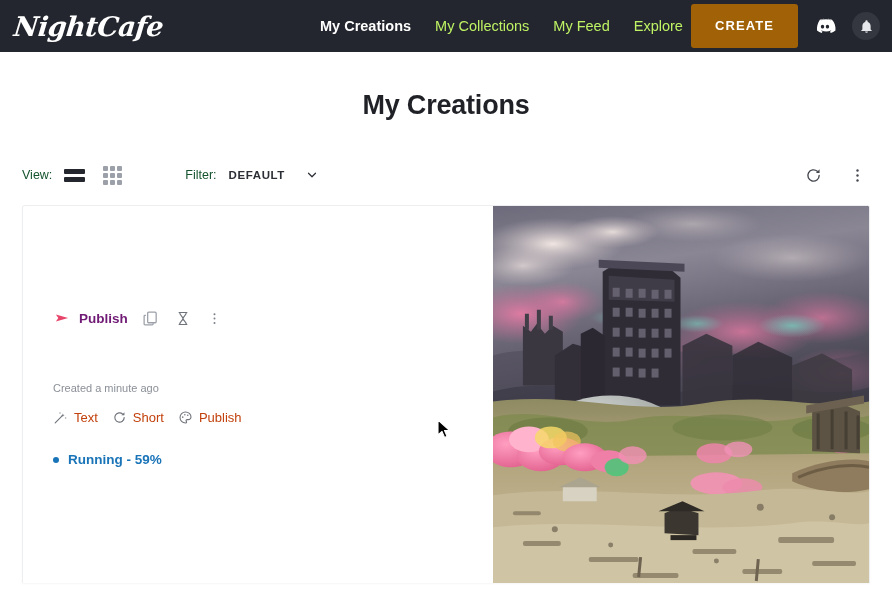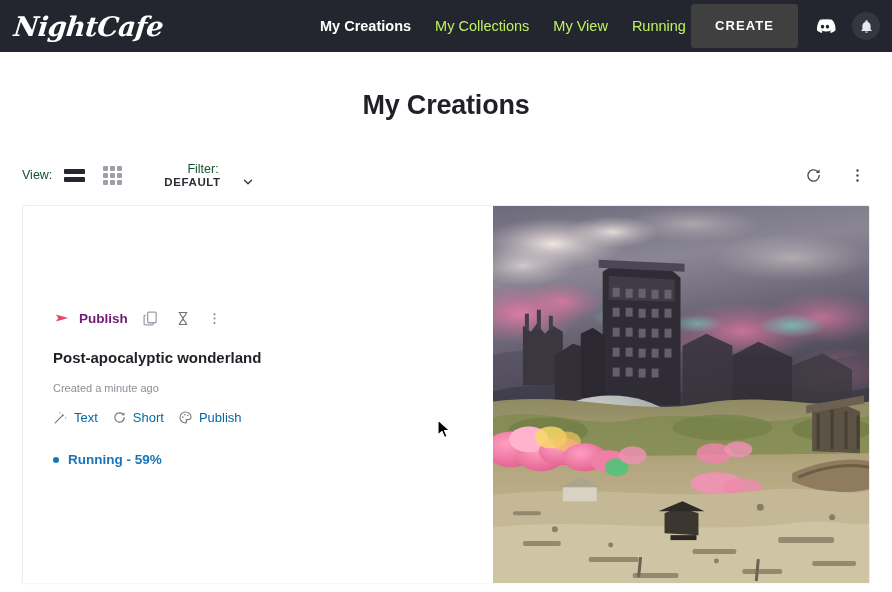--- a/index.html
+++ b/index.html
@@ -54,21 +54,21 @@
     font-weight: bold;
   }
   .nav-right {
     position: absolute;
     right: 12px;
     display: flex;
     align-items: center;
     gap: 14px;
   }
   .create-btn {
-    background: #404040;
+    background: #a16207;
     color: #ffffff;
     font-size: 13px;
     font-weight: bold;
     letter-spacing: 1.1px;
     border: none;
     border-radius: 3px;
     padding: 0 24px;
     height: 44px;
     line-height: 44px;
     cursor: pointer;
@@ -140,22 +140,21 @@
     gap: 2px;
   }
   .grid-icon-box i {
     background: #9ca0a8;
     border-radius: 1px;
     display: block;
   }
   .filter-group {
     display: flex;
     align-items: center;
-    margin-left: 42px;
-    flex-direction: column;
+    margin-left: 63px;
   }
   .filter-value {
     font-size: 11.5px;
     font-weight: bold;
     letter-spacing: 0.6px;
     color: #2b2e35;
     cursor: pointer;
     display: flex;
     align-items: center;
     gap: 21px;
@@ -234,21 +233,21 @@
     left: 30px;
     display: flex;
     align-items: center;
     gap: 14px;
   }
   .tag {
     display: flex;
     align-items: center;
     gap: 6px;
     font-size: 13px;
-    color: #0369a1;
+    color: #c2410c;
   }
   .status-row {
     position: absolute;
     top: 246px;
     left: 30px;
     display: flex;
     align-items: center;
     gap: 9px;
   }
   .status-dot {
@@ -284,22 +283,22 @@
 </style>
 </head>
 <body>
 
 <div class="topnav">
   <div class="logo">NightCafe</div>
 
   <div class="nav-links">
     <a class="nav-link active" href="#">My Creations</a>
     <a class="nav-link" href="#">My Collections</a>
-    <a class="nav-link" href="#">My View</a>
-    <a class="nav-link" href="#">Running</a>
+    <a class="nav-link" href="#">My Feed</a>
+    <a class="nav-link" href="#">Explore</a>
   </div>
 
   <div class="nav-right">
     <button class="create-btn">CREATE</button>
 
     <div class="icon-btn">
       <svg viewBox="0 0 24 24" width="22" height="22" aria-hidden="true">
         <path fill="#ffffff" d="M19.6 5.3A16.7 16.7 0 0 0 15.4 4l-.2.4c1.4.3 2.6.9 3.7 1.6a13.4 13.4 0 0 0-11.8 0c1.1-.7 2.3-1.3 3.7-1.6L10.6 4a16.7 16.7 0 0 0-4.2 1.3C3.7 9.3 3 13.2 3.3 17a16.8 16.8 0 0 0 5.1 2.6l1-1.7c-.6-.2-1.1-.5-1.6-.8l.4-.3a12 12 0 0 0 10.3 0l.4.3c-.5.3-1 .6-1.6.8l1 1.7a16.7 16.7 0 0 0 5.1-2.6c.4-4.5-.7-8.4-3.8-11.7zM9.3 14.7c-1 0-1.8-.9-1.8-2s.8-2 1.8-2 1.8.9 1.8 2-.8 2-1.8 2zm5.4 0c-1 0-1.8-.9-1.8-2s.8-2 1.8-2 1.8.9 1.8 2-.8 2-1.8 2z"></path>
       </svg>
     </div>
@@ -389,21 +388,20 @@
 
       <span class="act-icon">
         <svg viewBox="0 0 24 24" width="15" height="15" aria-hidden="true">
           <circle cx="12" cy="5" r="1.6" fill="#7b7f87"></circle>
           <circle cx="12" cy="12" r="1.6" fill="#7b7f87"></circle>
           <circle cx="12" cy="19" r="1.6" fill="#7b7f87"></circle>
         </svg>
       </span>
     </div>
 
-    <h2 class="creation-title">Post-apocalyptic wonderland</h2>
     <div class="creation-sub">Created a minute ago</div>
 
     <div class="tags-row">
       <span class="tag">
         <svg viewBox="0 0 24 24" width="15" height="15" aria-hidden="true">
           <path fill="none" stroke="#6f737b" stroke-width="1.8" stroke-linecap="round" d="M3.5 20.5 15 9"></path>
           <path fill="#6f737b" d="M15.8 5.6l.7 2 2 .7-2 .7-.7 2-.7-2-2-.7 2-.7zM20.4 11l.45 1.3 1.3.45-1.3.45-.45 1.3-.45-1.3-1.3-.45 1.3-.45zM11.2 3l.45 1.3 1.3.45-1.3.45L11.2 6.5l-.45-1.3-1.3-.45 1.3-.45z"></path>
         </svg>
         <span>Text</span>
       </span>

